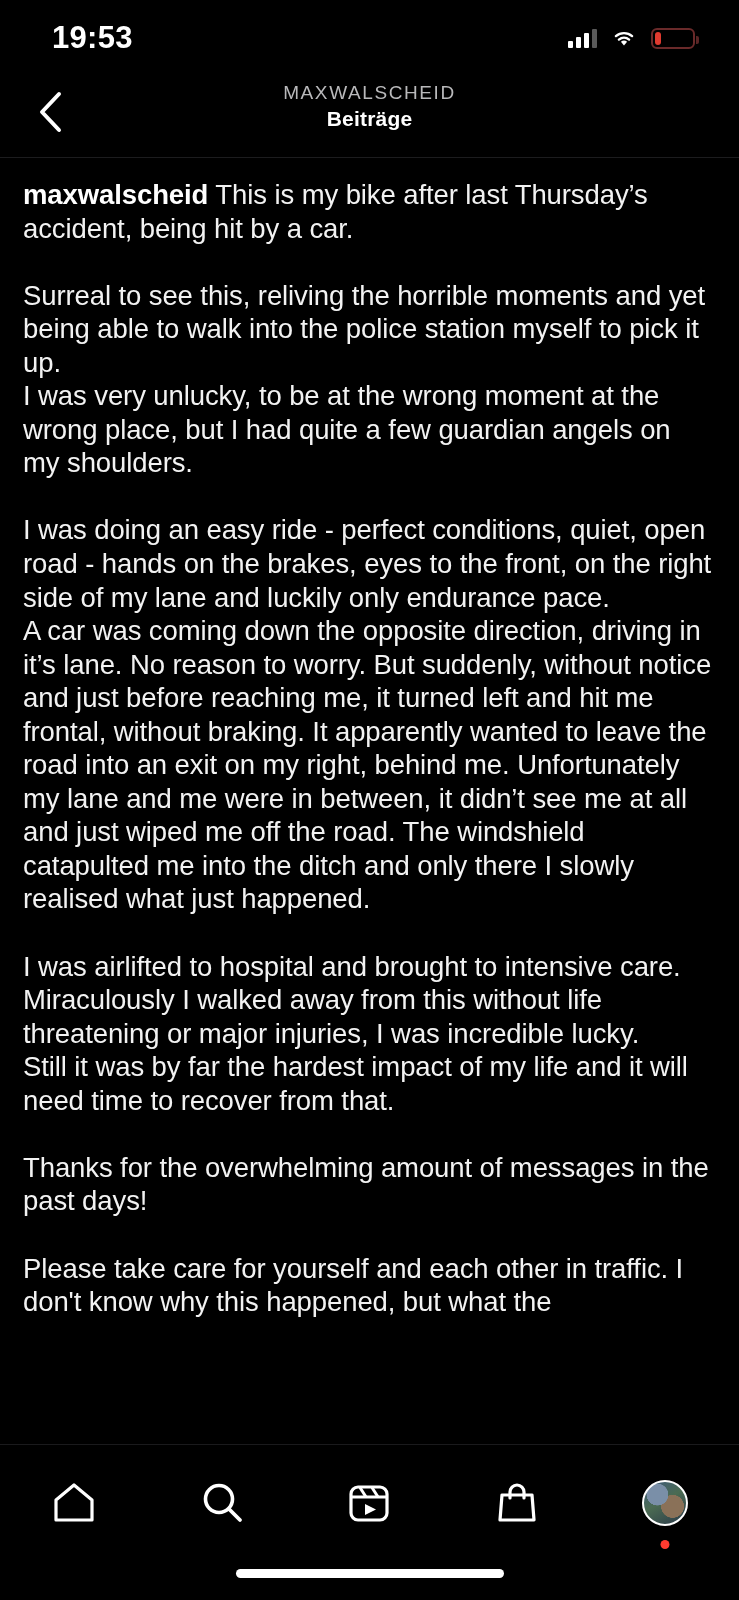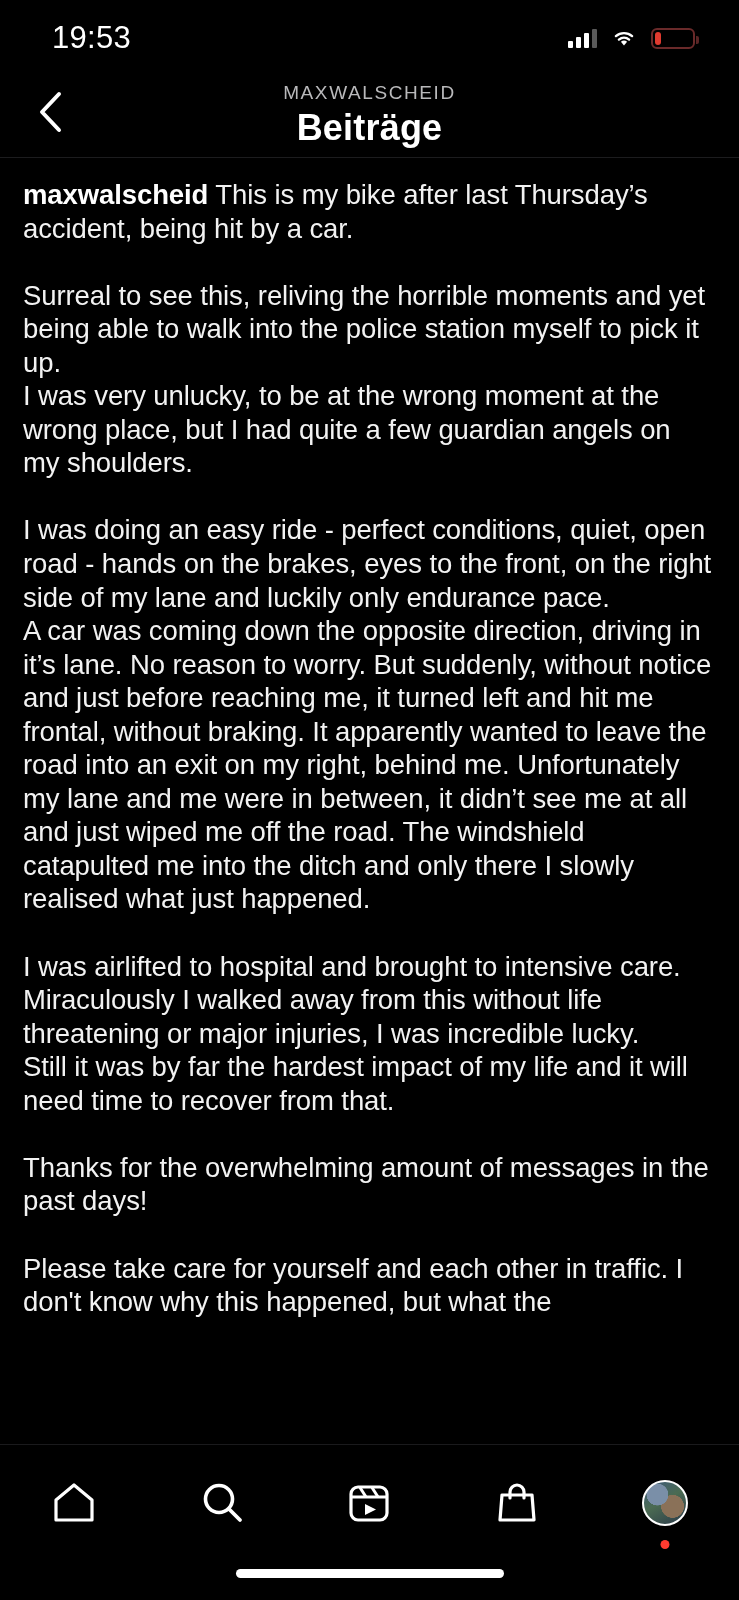--- a/index.html
+++ b/index.html
@@ -14,21 +14,21 @@
   
   .status-bar {
     height:76px;
     display:flex;
     align-items:center;
     justify-content:space-between;
     padding:0 44px 0 52px;
   }
   .status-time {
     font-size:31px;
-    font-weight:normal;
+    font-weight:bold;
     letter-spacing:0.3px;
     color:#fff;
   }
   .status-icons {
     display:flex;
     align-items:center;
     gap:14px;
   }
   .signal {
     display:flex;
@@ -92,21 +92,21 @@
     text-align:center;
     padding-top:6px;
   }
   .nav-sub {
     font-size:19px;
     color:#b9b9bb;
     letter-spacing:1.6px;
     font-weight:400;
   }
   .nav-title {
-    font-size:36px;
+    font-size:21px;
     font-weight:bold;
     color:#fff;
     margin-top:3px;
     letter-spacing:0.2px;
   }
 
   
   .caption-wrap {
     padding:20px 26px 0 23px;
     height:1246px;

